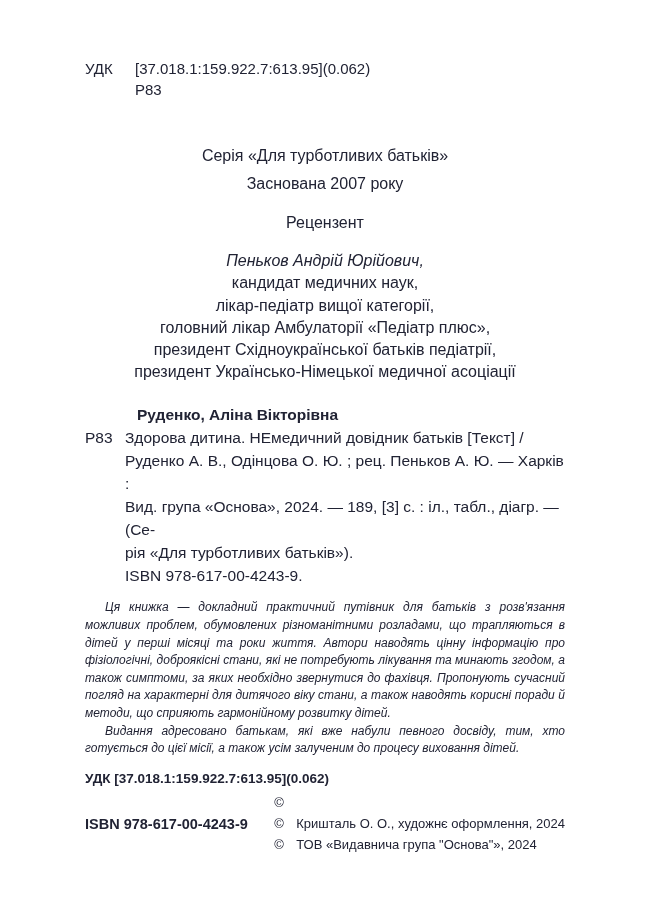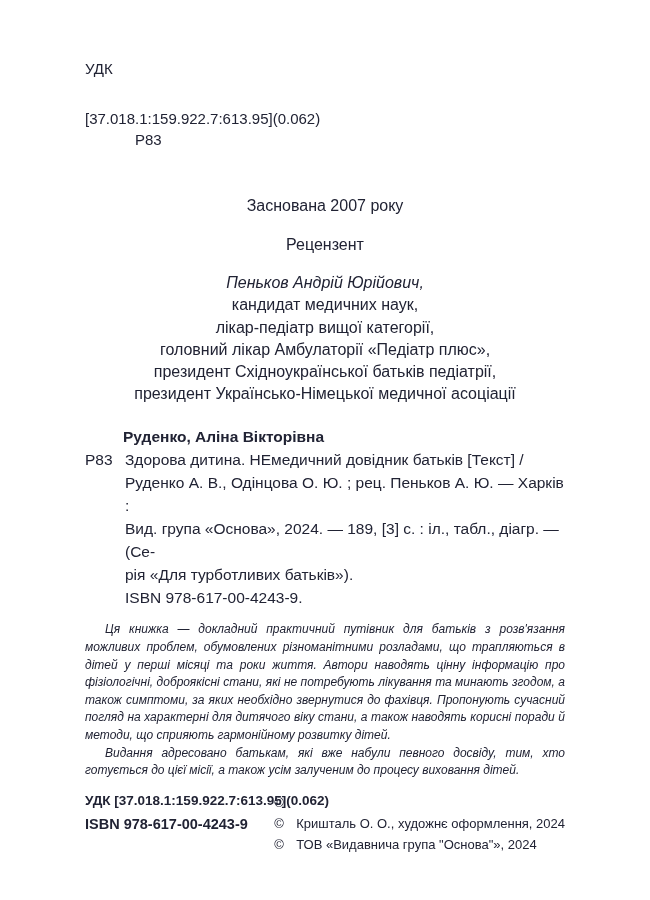--- a/index.html
+++ b/index.html
@@ -10,34 +10,34 @@
     color:#212334;
   }
   .page {
     position:relative;
     width:650px; height:900px;
     padding:58px 85px 0 85px;
     overflow:hidden;
   }
   
   .udk-top { font-size:15px; line-height:21px; }
-  .udk-row { display:flex;flex-direction:column; }
+  .udk-row { display:flex; }
   .udk-label { width:50px; flex:0 0 50px; }
   .udk-code { margin-left:50px; }
 
   
   .series { margin-top:42px; text-align:center; font-size:16px; line-height:28px; }
 
   
   .reviewer { margin-top:14px; text-align:center; font-size:16px; line-height:22.2px; }
   .reviewer .name { font-style:italic;margin-top:16px; }
 
   
   .catalog { margin-top:20px; font-size:15.5px; line-height:23px; }
-  .cat-author { font-weight:bold; margin-left:38px; }
+  .cat-author { font-weight:bold; margin-left:52px; }
   .cat-entry { position:relative; }
   .cat-code { position:absolute; left:0; top:0; }
   .cat-lines, .cat-isbn { margin-left:40px; }
 
   
   .annotation { margin-top:12px; font-size:12px; line-height:17.6px; text-align:justify;font-style:italic; }
   .annotation p { text-indent:20px; }
 
   .udk-bottom { margin-top:13px; text-align:left; font-weight:bold; font-size:13.5px; }
 
@@ -58,20 +58,21 @@
 
   <div class="udk-top">
     <div class="udk-row">
       <span class="udk-label">УДК</span>
       <span class="udk-value">[37.018.1:159.922.7:613.95](0.062)</span>
     </div>
     <div class="udk-code">Р83</div>
   </div>
 
   <div class="series">
+    <div>Серія «Для турботливих батьків»</div>
     <div>Заснована 2007 року</div>
   </div>
 
   <div class="reviewer">
     <div>Рецензент</div>
     <div class="name">Пеньков Андрій Юрійович,</div>
     <div>кандидат медичних наук,</div>
     <div>лікар-педіатр вищої категорії,</div>
     <div>головний лікар Амбулаторії «Педіатр плюс»,</div>
     <div>президент Східноукраїнської батьків педіатрії,</div>

